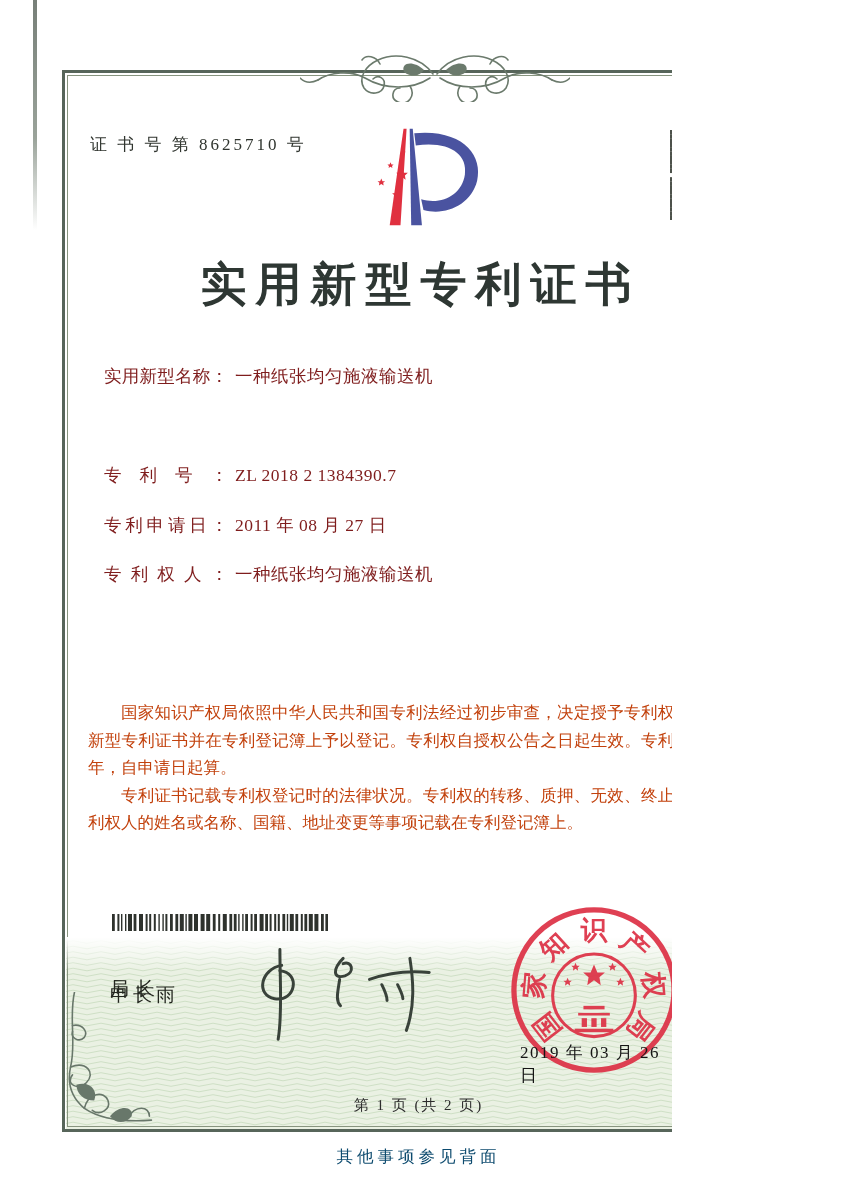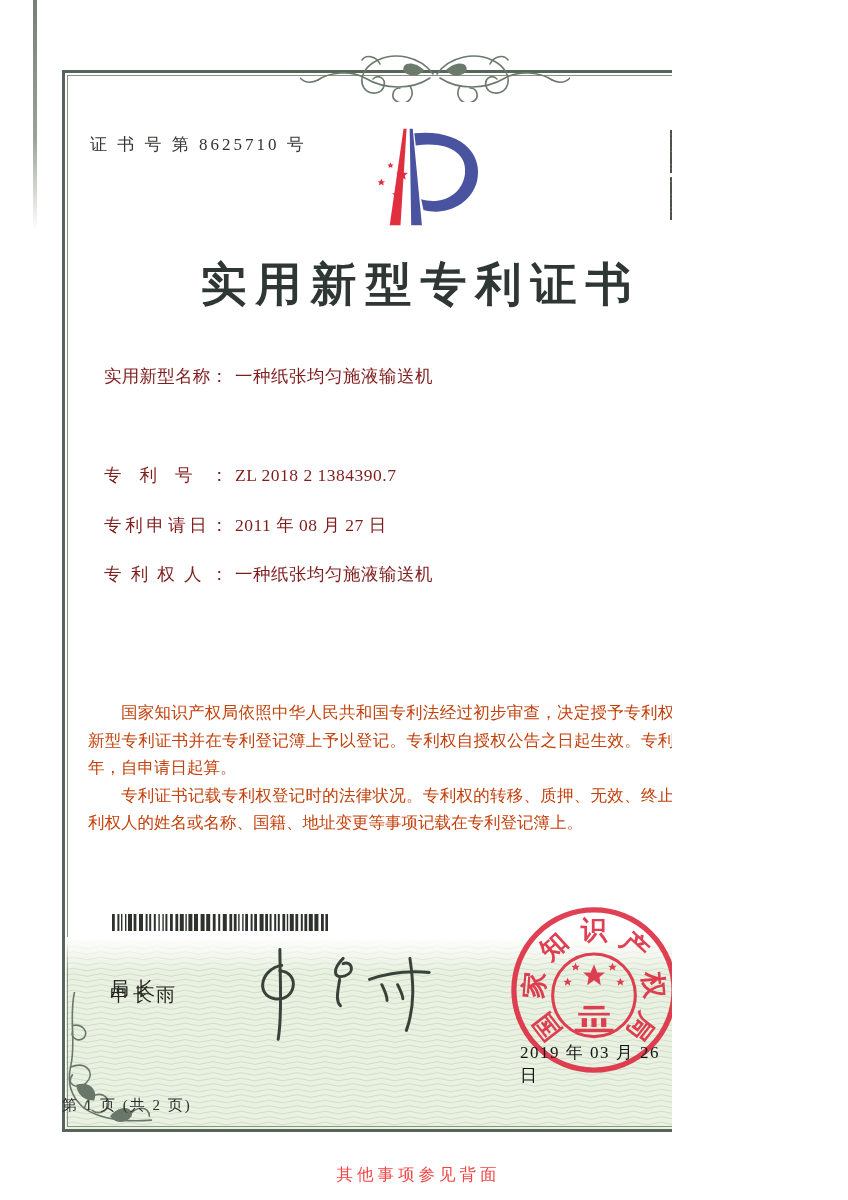--- a/index.html
+++ b/index.html
@@ -37,24 +37,24 @@
   .paras{position:absolute;left:88px;top:699px;width:670px;z-index:3;
         font-size:16.5px;line-height:27.5px;text-align:justify;color:#c2410c;}
   .paras p{margin:0;text-indent:2em;}
   
   #barcode{position:absolute;left:112px;top:914px;z-index:3;}
   .signer-title{position:absolute;left:110px;top:976px;font-size:19px;letter-spacing:7px;color:#23261f;z-index:3;}
   .signer-name{position:absolute;left:110px;top:958px;font-size:19px;letter-spacing:4px;color:#23261f;z-index:3;margin-top:24px;}
   #signature{position:absolute;left:236px;top:942px;z-index:4;}
   #seal{position:absolute;left:506px;top:902px;z-index:4;opacity:.93;}
   .seal-date{position:absolute;left:520px;top:1041px;font-size:17px;letter-spacing:1.5px;color:#151515;z-index:5;}
-  .page-no{position:absolute;left:62px;top:1096px;width:713px;
+  .page-no{position:absolute;left:62px;top:1096px;width:713px;text-align:center;
         font-size:15px;letter-spacing:2px;color:#2c2c2c;z-index:3;}
   .back-note{position:absolute;left:62px;top:1146px;width:713px;text-align:center;
-        font-size:16.5px;letter-spacing:4px;color:#ef4444;z-index:3;margin-top:18px;}
+        font-size:16.5px;letter-spacing:4px;color:#0c4a6e;z-index:3;}
   .defs-hidden{position:absolute;width:0;height:0;overflow:hidden;}
 </style>
 </head>
 <body>
 
 <svg class="defs-hidden" aria-hidden="true">
   <defs>
     <polygon id="star" points="0,-10 2.94,-3.09 9.51,-3.09 4.76,1.18 5.88,8.09 0,3.82 -5.88,8.09 -4.76,1.18 -9.51,-3.09 -2.94,-3.09"></polygon>
   </defs>
 </svg>

